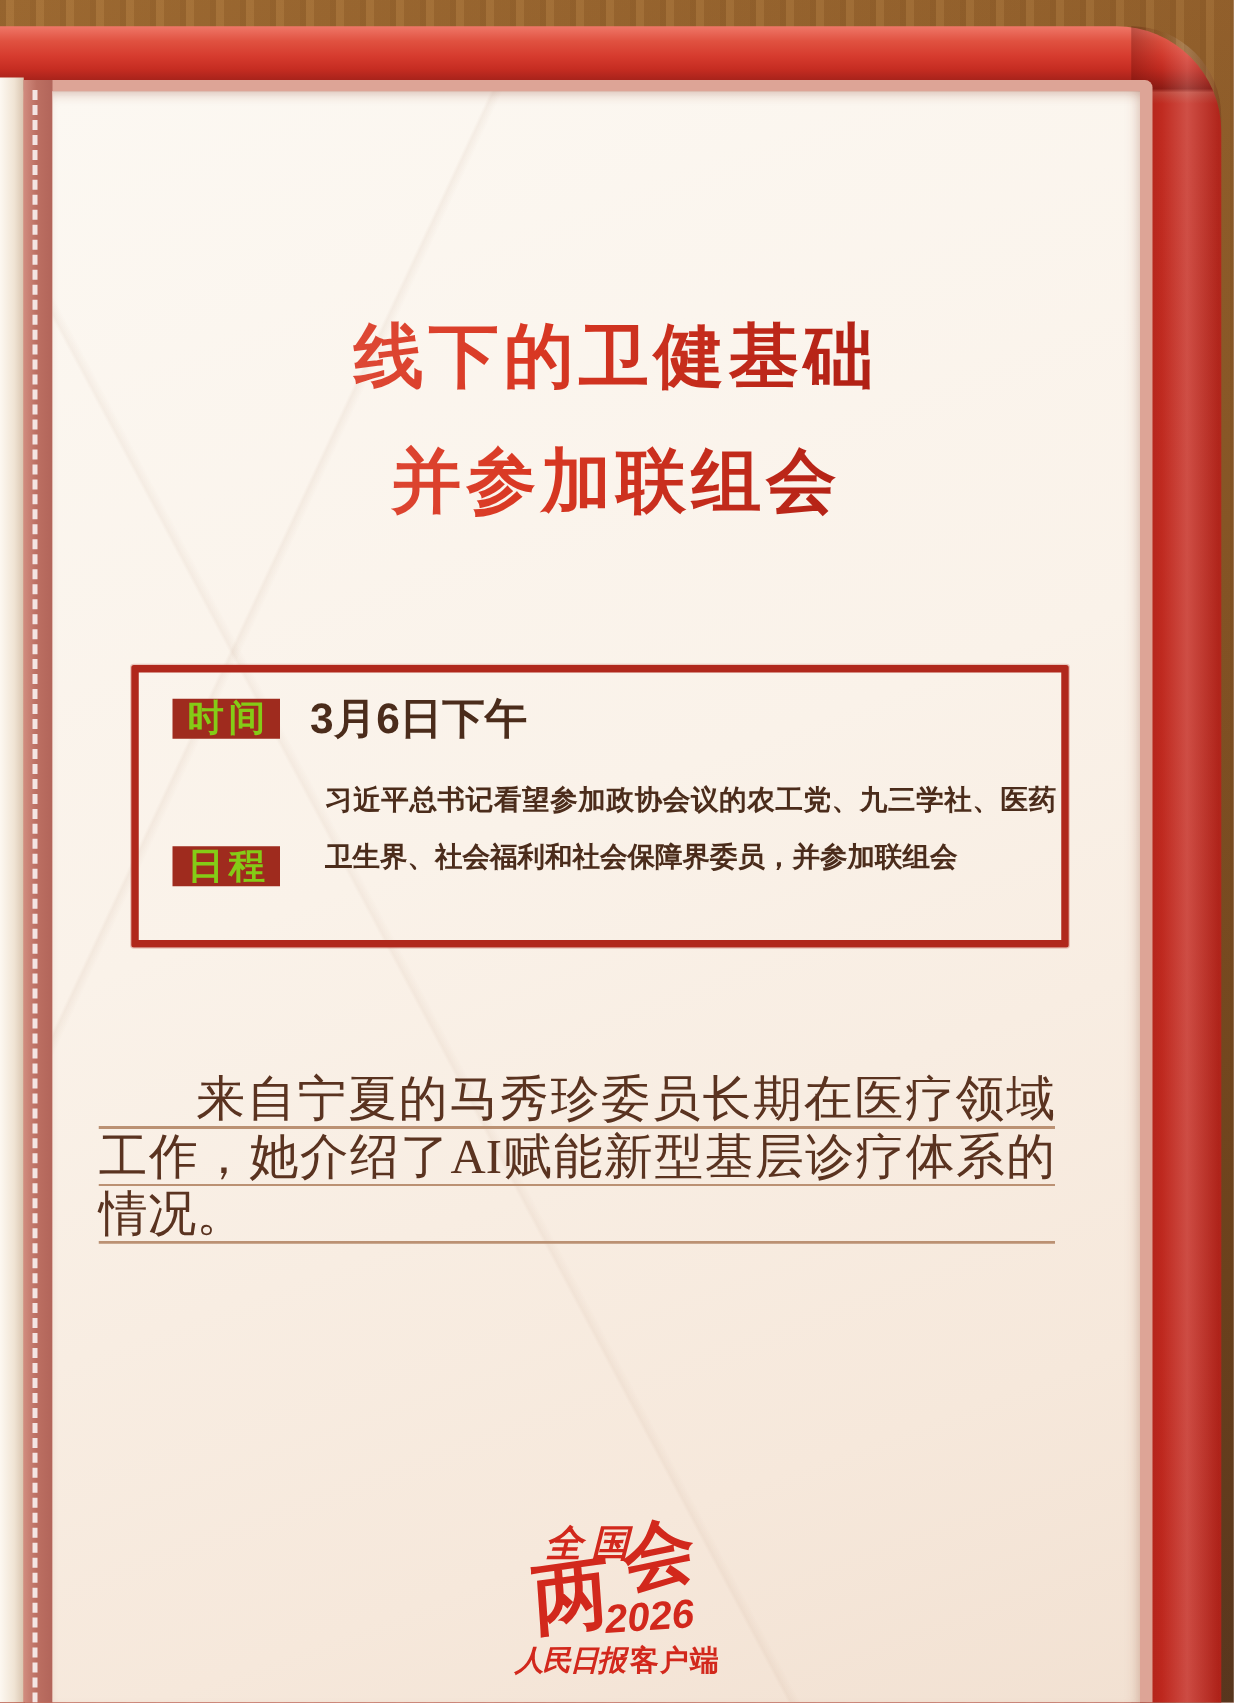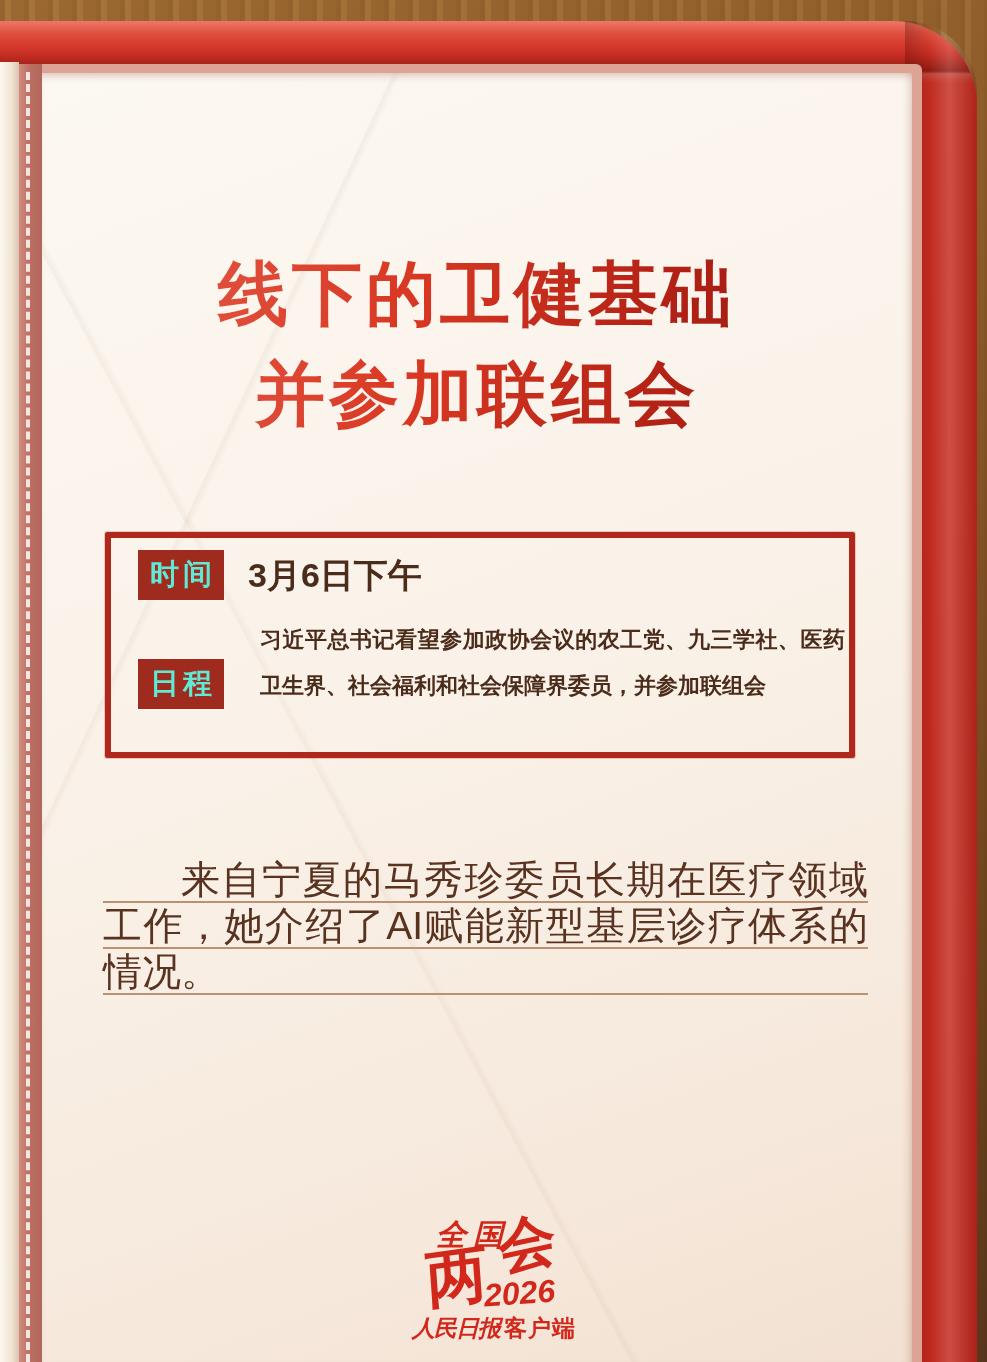--- a/index.html
+++ b/index.html
@@ -35,42 +35,42 @@
   
   .page{position:absolute;left:42px;top:73px;width:870px;height:1289px;
     background:linear-gradient(160deg,#fcf8f2 0%,#faf2e9 45%,#f6e8db 82%,#f2e1d2 100%);
     box-shadow:inset 0 7px 9px -5px rgba(130,45,20,.28), inset -9px 0 10px -7px rgba(130,45,20,.22);}
   .page::before{content:'';position:absolute;inset:0;pointer-events:none;
     background:
       linear-gradient(115deg, transparent 23.8%, rgba(160,115,85,.08) 24%, transparent 24.5%),
       linear-gradient(62deg, transparent 37.8%, rgba(160,115,85,.07) 38%, transparent 38.5%);}
 
   
-  .title{position:absolute;left:0;top:124px;width:100%;text-align:center;
-    font-weight:900;font-size:70px;line-height:100px;letter-spacing:4px;}
+  .title{position:absolute;left:16px;top:124px;width:100%;text-align:center;
+    font-weight:900;font-size:56px;line-height:100px;letter-spacing:4px;}
   .title-line{display:block;
     background:linear-gradient(100deg,#e4604e 4%,#d93823 42%,#b22115 72%,#8e150d 100%);
     -webkit-background-clip:text;background-clip:text;color:transparent;}
 
   
   .schedule-box{position:absolute;left:63px;top:459px;width:750px;height:226px;
     box-sizing:border-box;border:6px solid #b0281c;border-radius:2px;
     box-shadow:0 0 0 1px rgba(176,40,28,.22);}
   .sched-row{display:flex;align-items:flex-end;margin-left:27px;}
   .row-time{margin-top:12px;align-items:center;}
   .row-agenda{margin-top:16px;}
-  .badge{flex:0 0 auto;width:86px;height:50px;background:#9f2b1e;color:#5eead4;
+  .badge{flex:0 0 auto;width:86px;height:32px;background:#9f2b1e;color:#84cc16;
     font-weight:bold;font-size:29px;letter-spacing:4px;display:flex;
     align-items:center;justify-content:center;text-indent:4px;}
   .time-value{margin-left:24px;font-weight:bold;font-size:34px;line-height:50px;color:#4b2c1b;}
   .agenda-value{margin-left:36px;margin-top:1px;width:585px;font-weight:bold;
     font-size:22px;line-height:46px;color:#4b2c1b;text-align:justify;}
 
   
-  .para{position:absolute;left:61px;width:765px;font-family:Liberation Sans, sans-serif;
+  .para{position:absolute;left:37px;width:765px;font-family:Liberation Serif, serif;
     color:#5a3320;text-indent:2em;text-align:justify;}
   .para-intro{top:745px;height:138px;font-size:39px;line-height:46px;
     background:repeating-linear-gradient(180deg, rgba(0,0,0,0) 0 44px, #bb9173 44px 46px);}
   .para-quote{top:873px;height:235px;font-size:39px;line-height:47px;padding-top:47px;
     background:repeating-linear-gradient(180deg, rgba(0,0,0,0) 0 45px, #bb9173 45px 47px);}
   .quote-text{font-weight:bold;color:#b32017;}
 
   
   .logo{position:absolute;left:370px;top:1142px;width:160px;height:120px;color:#d2281c;}
   .logo span{position:absolute;display:block;}

